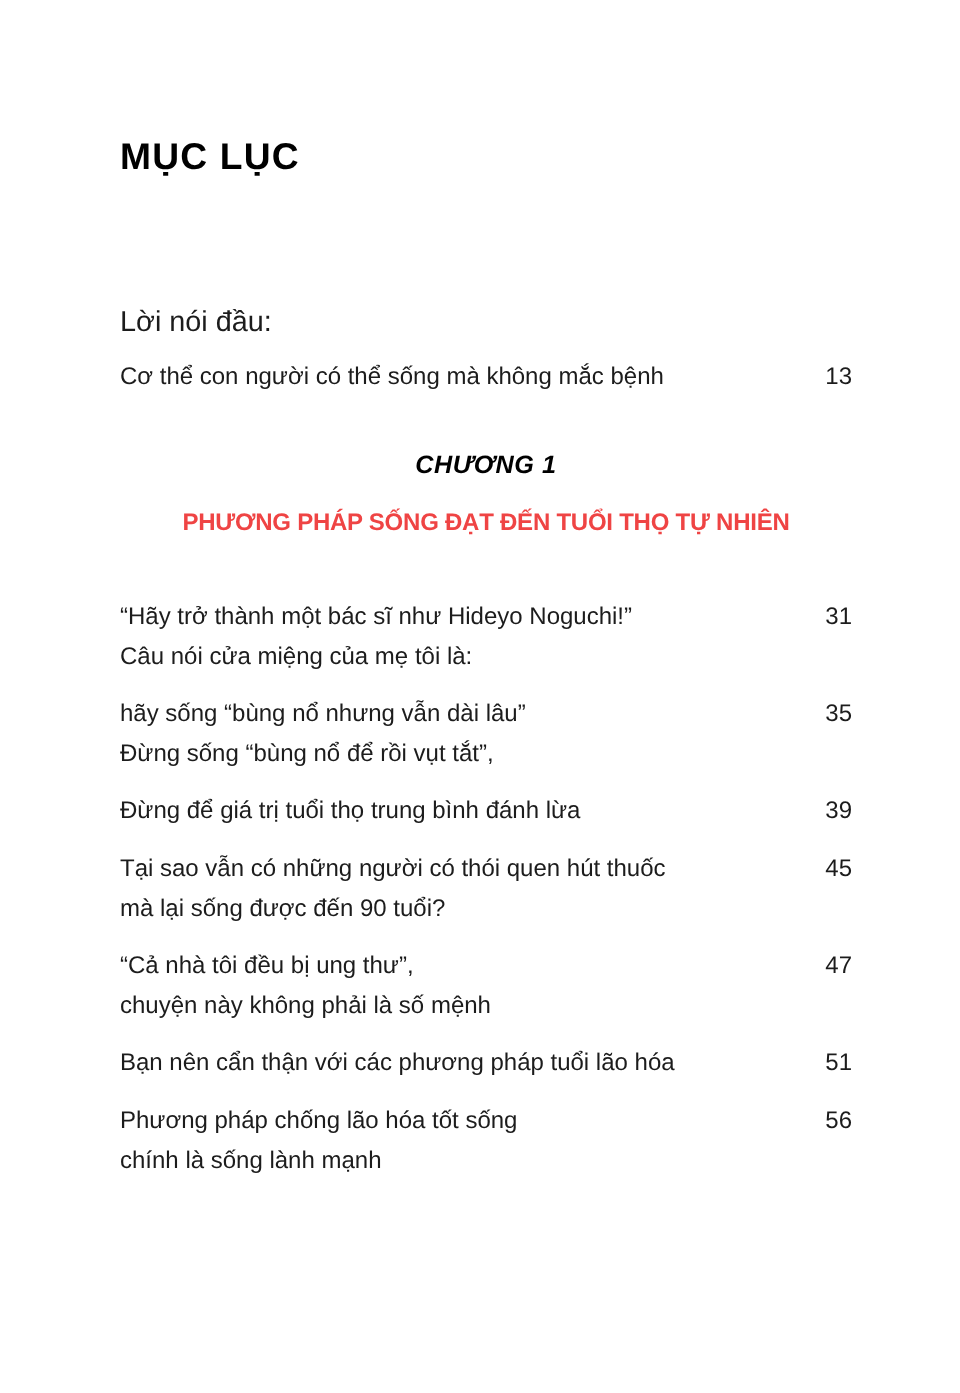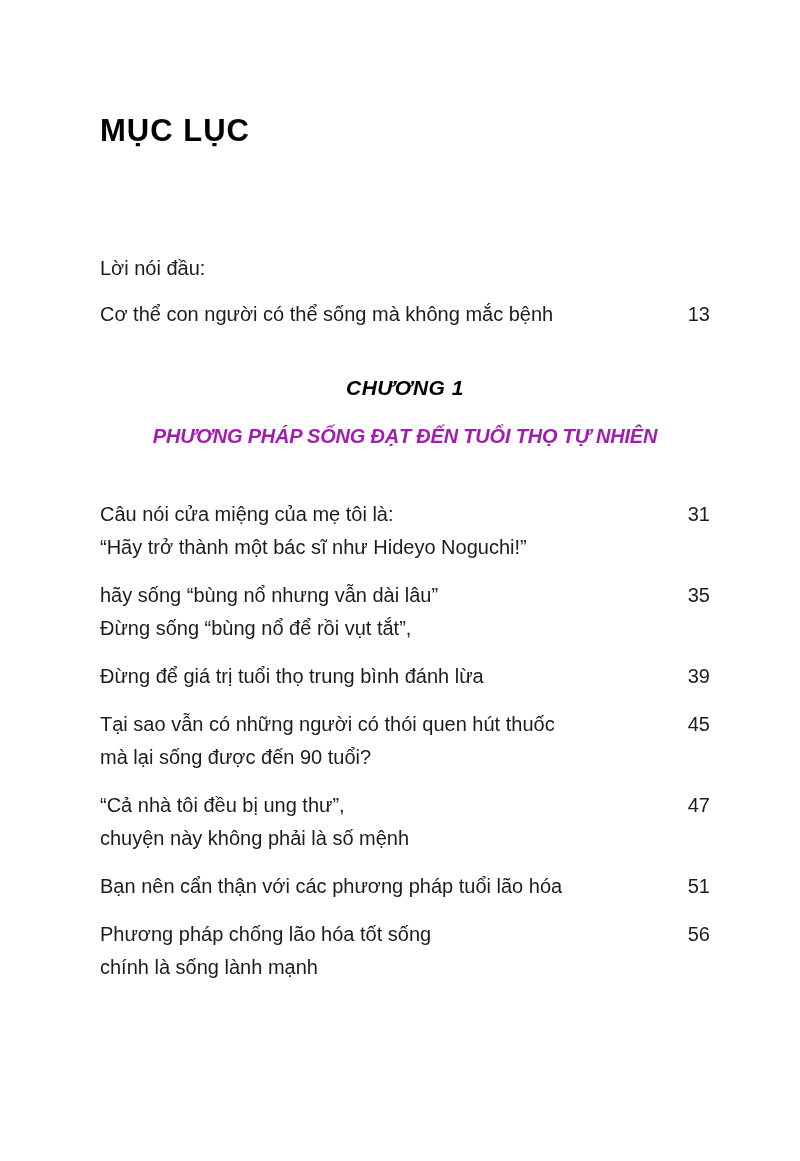--- a/index.html
+++ b/index.html
@@ -22,21 +22,21 @@
     text-align: left;
     font-size: 31px;
     font-weight: 700;
     letter-spacing: 1px;
     color: #000000;
   }
   .preface {
     margin-top: 103px;
   }
   .preface .lead-line {
-    font-size: 20px;
+    font-size: 24px;
     line-height: 33px;
     margin-bottom: 13px;
   }
   .toc-row {
     display: flex;
     justify-content: space-between;
     align-items: flex-start;
   }
   .entry-lines { flex: 1 1 auto; }
   .entry-line {
@@ -59,22 +59,21 @@
     letter-spacing: 0.5px;
     color: #000000;
     font-style: italic;
   }
   .chapter-title {
     margin-top: 25px;
     text-align: center;
     font-size: 20px;
     font-weight: 700;
     letter-spacing: -0.2px;
-    color: #a21caf;
-    font-style: italic;
+    color: #ef4444;
   }
   .entries {
     margin-top: 50px;
   }
   .entries .toc-row {
     margin-bottom: 15px;
   }
 </style>
 </head>
 <body>
@@ -92,22 +91,22 @@
       <div class="page-num">13</div>
     </div>
   </div>
 
   <div class="chapter-label">CHƯƠNG 1</div>
   <div class="chapter-title">PHƯƠNG PHÁP SỐNG ĐẠT ĐẾN TUỔI THỌ TỰ NHIÊN</div>
 
   <div class="entries">
   <div class="toc-row">
     <div class="entry-lines">
+          <div class="entry-line">“Hãy trở thành một bác sĩ như Hideyo Noguchi!”</div>
           <div class="entry-line">Câu nói cửa miệng của mẹ tôi là:</div>
-          <div class="entry-line">“Hãy trở thành một bác sĩ như Hideyo Noguchi!”</div>
         </div>
     <div class="page-num">31</div>
   </div>
 
   <div class="toc-row">
     <div class="entry-lines">
           <div class="entry-line">hãy sống “bùng nổ nhưng vẫn dài lâu”</div>
           <div class="entry-line">Đừng sống “bùng nổ để rồi vụt tắt”,</div>
         </div>
     <div class="page-num">35</div>

